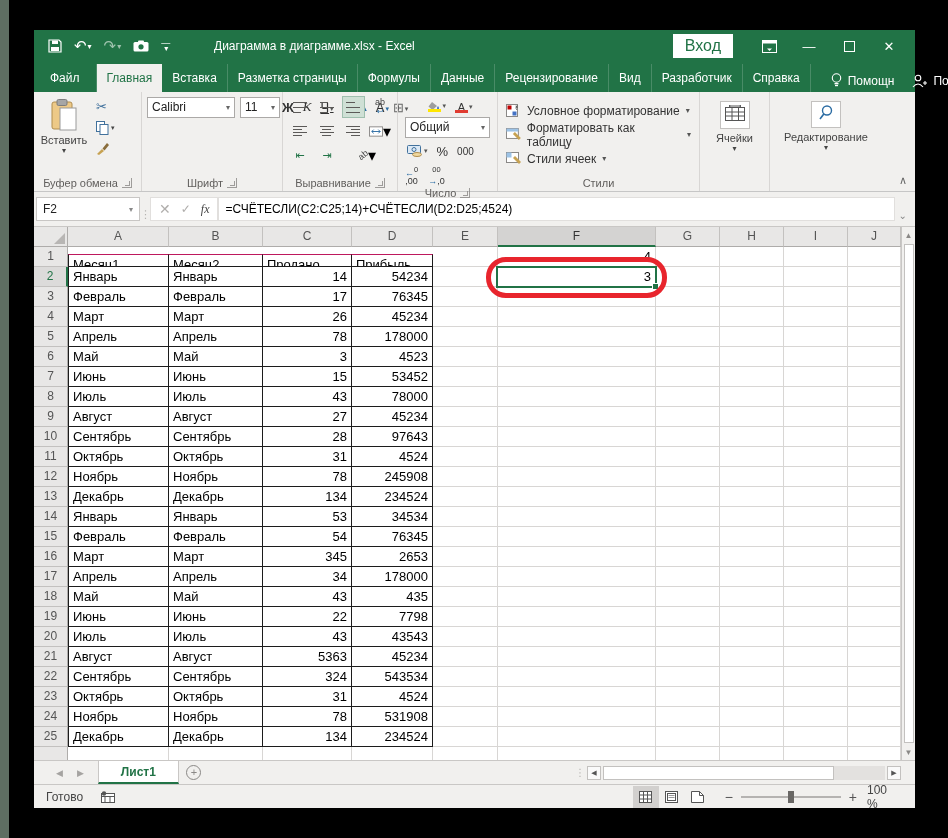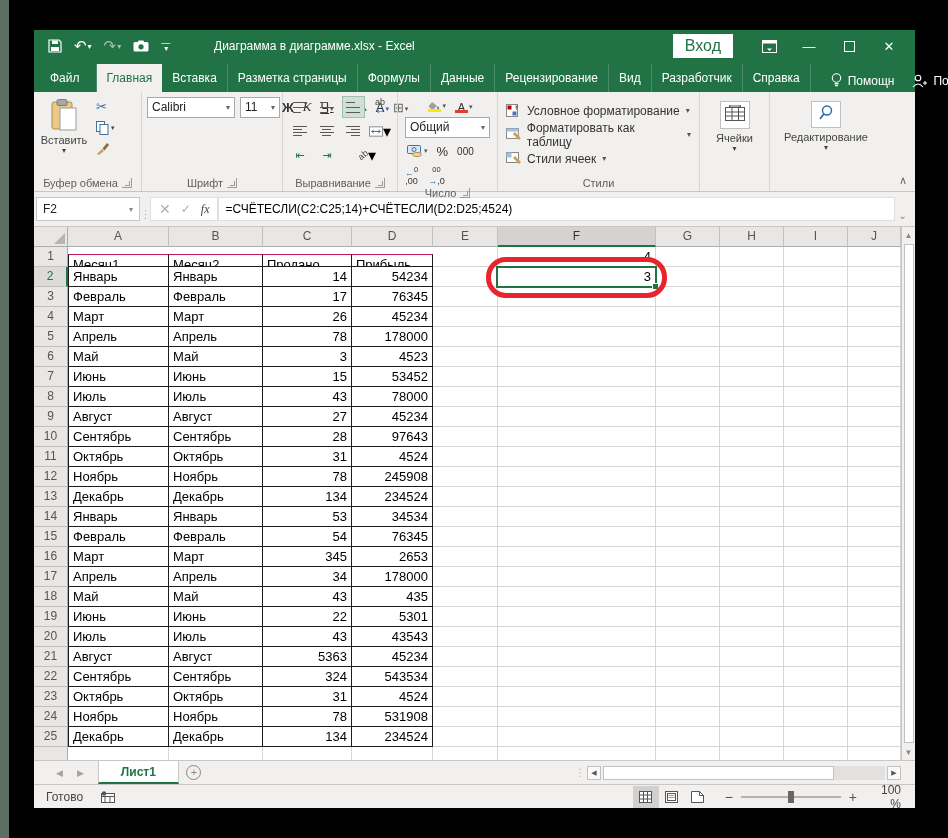--- a/index.html
+++ b/index.html
@@ -137,21 +137,21 @@
   .st-ready { padding:0 18px 0 12px; }
   .st-macro { display:flex; align-items:center; cursor:pointer; }
   .statusbar .sp { flex:1; }
   .viewbtns { display:flex; align-items:center; margin-right:14px; }
   .vb { width:26px; height:22px; display:flex; align-items:center; justify-content:center; cursor:pointer; }
   .vb.on { background:#d2d0ce; }
   .zoomctl { display:flex; align-items:center; gap:8px; margin-right:10px; }
   .zsign { font-size:14px; color:#555; cursor:pointer; }
   .ztrack { width:100px; height:2px; background:#b5b3b1; position:relative; }
   .zthumb { position:absolute; left:47px; top:-5px; width:6px; height:12px; background:#696765; cursor:grab; }
-  .zlabel { width:48px; text-align:right; padding-right:14px; }
+  .zlabel { width:48px; padding-right:14px; }
 </style>
 </head>
 <body>
 
 <div class="side-strip"></div>
 
 <div class="win">
 
   <div class="titlebar">
     <div class="qat">
@@ -751,21 +751,21 @@
         <div class="c"></div>
         <div class="c"></div>
         <div class="c"></div>
         <div class="c"></div>
         <div class="c"></div>
         <div class="c"></div>
         <div class="rh">19</div>
         <div class="c tb tb-l">Июнь</div>
         <div class="c tb">Июнь</div>
         <div class="c tb num">22</div>
-        <div class="c tb num">5301</div>
+        <div class="c tb num">7798</div>
         <div class="c"></div>
         <div class="c"></div>
         <div class="c"></div>
         <div class="c"></div>
         <div class="c"></div>
         <div class="c"></div>
         <div class="rh">20</div>
         <div class="c tb tb-l">Июль</div>
         <div class="c tb">Июль</div>
         <div class="c tb num">43</div>

